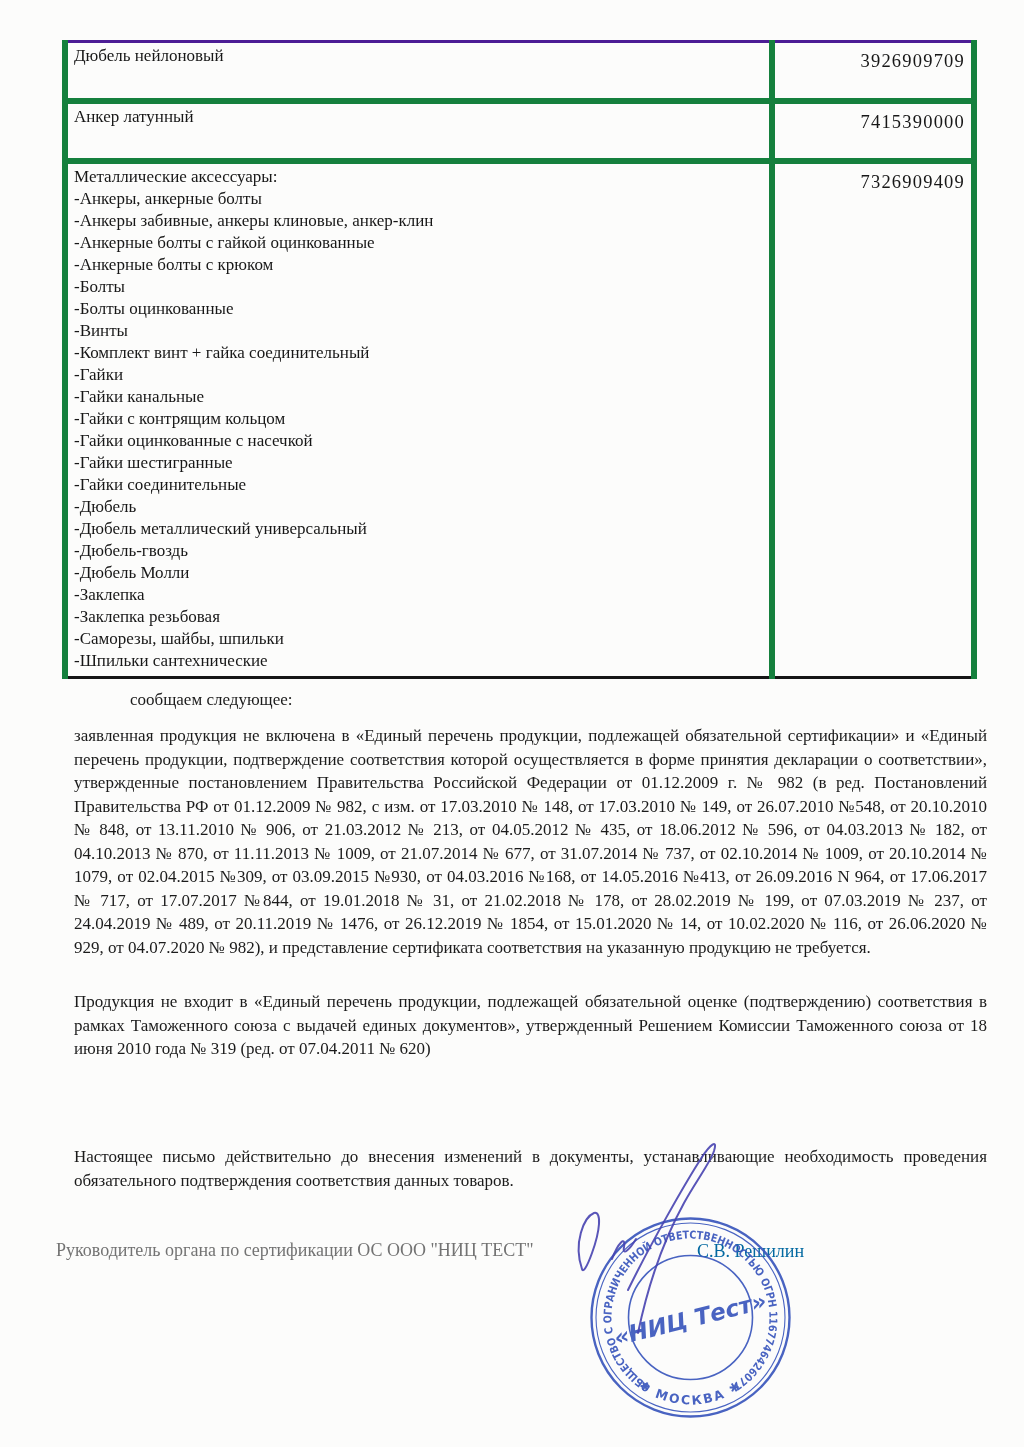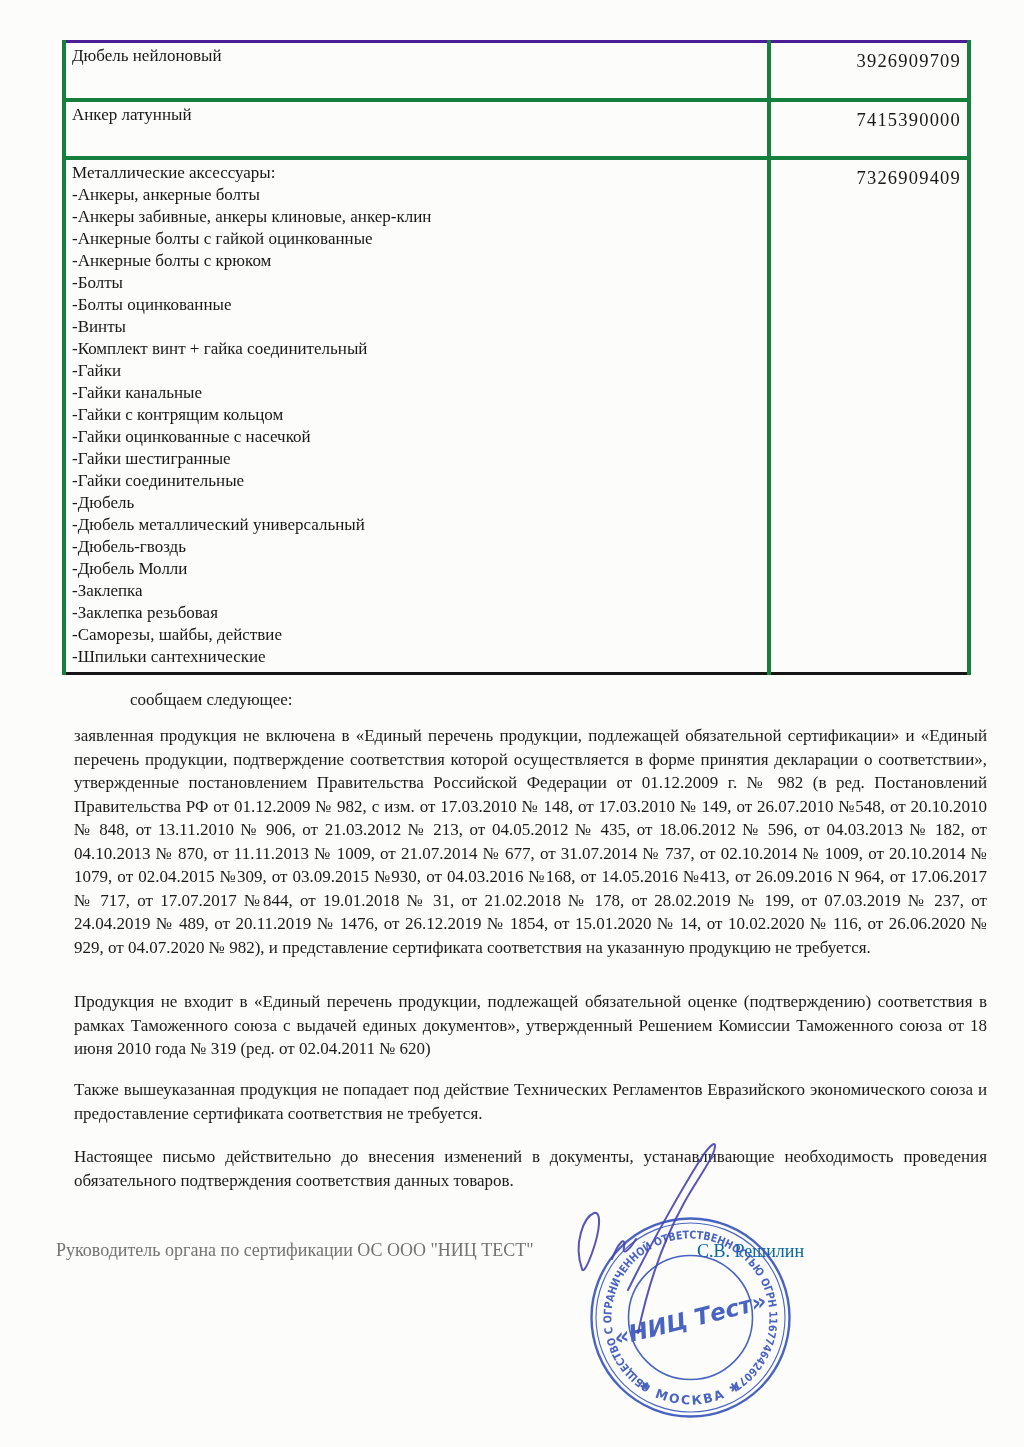--- a/index.html
+++ b/index.html
@@ -15,21 +15,21 @@
     position:absolute;inset:0;
     background:#fcfcfb;
   }
   
   .prod-table{
     position:absolute;left:62px;top:40px;width:877px;
     border-collapse:collapse;table-layout:fixed;
     font-size:17px;line-height:22px;color:#171717;
   }
   .prod-table td{
-    border:4px solid #15803d;
+    border:6px solid #15803d;
     vertical-align:top;
     padding:2px 6px 4px 6px;
   }
   .prod-table tr:first-child td{border-top:3px solid #4c1d95;}
   .prod-table tr:last-child td{border-bottom:3px solid #161616;}
   .prod-table .col-name{width:689px;}
   .prod-table .col-code{width:184px;text-align:right;padding-top:7px;font-size:18.5px;letter-spacing:1.2px;}
   .row-tall td{height:44px;}
   .row-tall2 td{height:43px;}
   .item-line{display:block;}
@@ -95,32 +95,31 @@
         <span class="item-line">-Гайки с контрящим кольцом</span>
         <span class="item-line">-Гайки оцинкованные с насечкой</span>
         <span class="item-line">-Гайки шестигранные</span>
         <span class="item-line">-Гайки соединительные</span>
         <span class="item-line">-Дюбель</span>
         <span class="item-line">-Дюбель металлический универсальный</span>
         <span class="item-line">-Дюбель-гвоздь</span>
         <span class="item-line">-Дюбель Молли</span>
         <span class="item-line">-Заклепка</span>
         <span class="item-line">-Заклепка резьбовая</span>
-        <span class="item-line">-Саморезы, шайбы, действие</span>
+        <span class="item-line">-Саморезы, шайбы, шпильки</span>
         <span class="item-line">-Шпильки сантехнические</span>
       </td>
       <td class="col-code">7326909409</td>
     </tr>
   </tbody>
     </table>
 
   <p class="txt intro" style="top:676px">сообщаем следующее:</p>
   <p class="txt" style="top:712px">заявленная продукция не включена в «Единый перечень продукции, подлежащей обязательной сертификации» и «Единый перечень продукции, подтверждение соответствия которой осуществляется в форме принятия декларации о соответствии», утвержденные постановлением Правительства Российской Федерации от 01.12.2009 г. № 982 (в ред. Постановлений Правительства РФ от 01.12.2009 № 982, с изм. от 17.03.2010 № 148, от 17.03.2010 № 149, от 26.07.2010 №548, от 20.10.2010 № 848, от 13.11.2010 № 906, от 21.03.2012 № 213, от 04.05.2012 № 435, от 18.06.2012 № 596, от 04.03.2013 № 182, от 04.10.2013 № 870, от 11.11.2013 № 1009, от 21.07.2014 № 677, от 31.07.2014 № 737, от 02.10.2014 № 1009, от 20.10.2014 № 1079, от 02.04.2015 №309, от 03.09.2015 №930, от 04.03.2016 №168, от 14.05.2016 №413, от 26.09.2016 N 964, от 17.06.2017 № 717, от 17.07.2017 №844, от 19.01.2018 № 31, от 21.02.2018 № 178, от 28.02.2019 № 199, от 07.03.2019 № 237, от 24.04.2019 № 489, от 20.11.2019 № 1476, от 26.12.2019 № 1854, от 15.01.2020 № 14, от 10.02.2020 № 116, от 26.06.2020 № 929, от 04.07.2020 № 982), и представление сертификата соответствия на указанную продукцию не требуется.</p>
-  <p class="txt" style="top:978px">Продукция не входит в «Единый перечень продукции, подлежащей обязательной оценке (подтверждению) соответствия в рамках Таможенного союза с выдачей единых документов», утвержденный Решением Комиссии Таможенного союза от 18 июня 2010 года № 319 (ред. от 02.04.2011 № 620)</p>
-  <p class="txt" style="top:1066px">Также вышеуказанная продукция не попадает под действие Технических Регламентов Евразийского экономического союза и предоставление сертификата соответствия не требуется.</p>
+  <p class="txt" style="top:978px">Продукция не входит в «Единый перечень продукции, подлежащей обязательной оценке (подтверждению) соответствия в рамках Таможенного союза с выдачей единых документов», утвержденный Решением Комиссии Таможенного союза от 18 июня 2010 года № 319 (ред. от 07.04.2011 № 620)</p>
   <p class="txt" style="top:1133px">Настоящее письмо действительно до внесения изменений в документы, устанавливающие необходимость проведения обязательного подтверждения соответствия данных товаров.</p>
 
   <div class="sig-label">Руководитель органа по сертификации ОС ООО "НИЦ ТЕСТ"</div>
   <div class="sig-name">С.В. Решилин</div>
 
   <svg class="stamp-svg" width="205" height="205" viewBox="0 0 205 205">
     <circle cx="102.5" cy="102.5" r="99" stroke-width="2.4"></circle>
     <circle cx="102.5" cy="102.5" r="94.5" stroke-width="1.1"></circle>
     <circle cx="102.5" cy="102.5" r="62" stroke-width="1.6"></circle>
     <defs>

